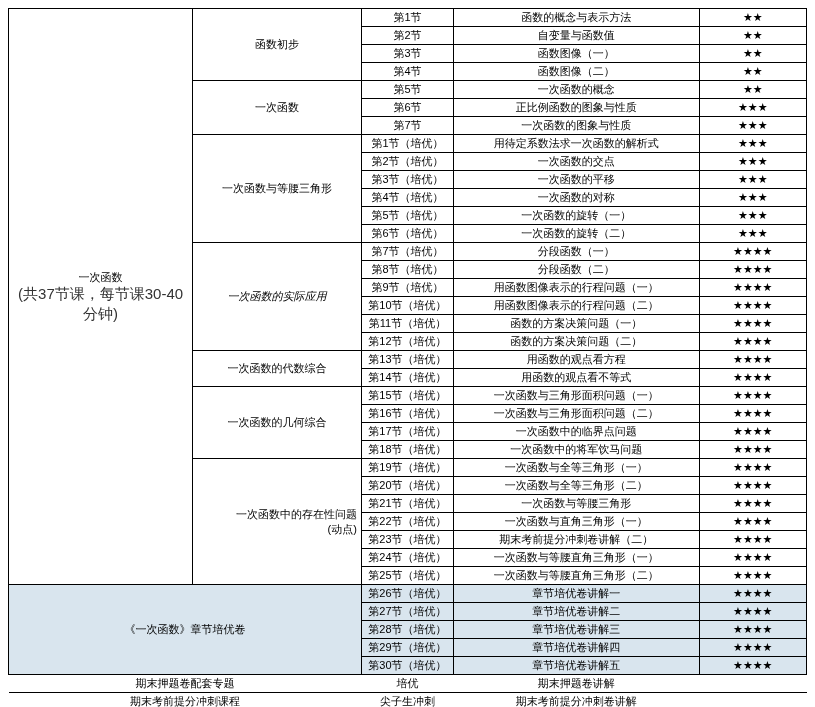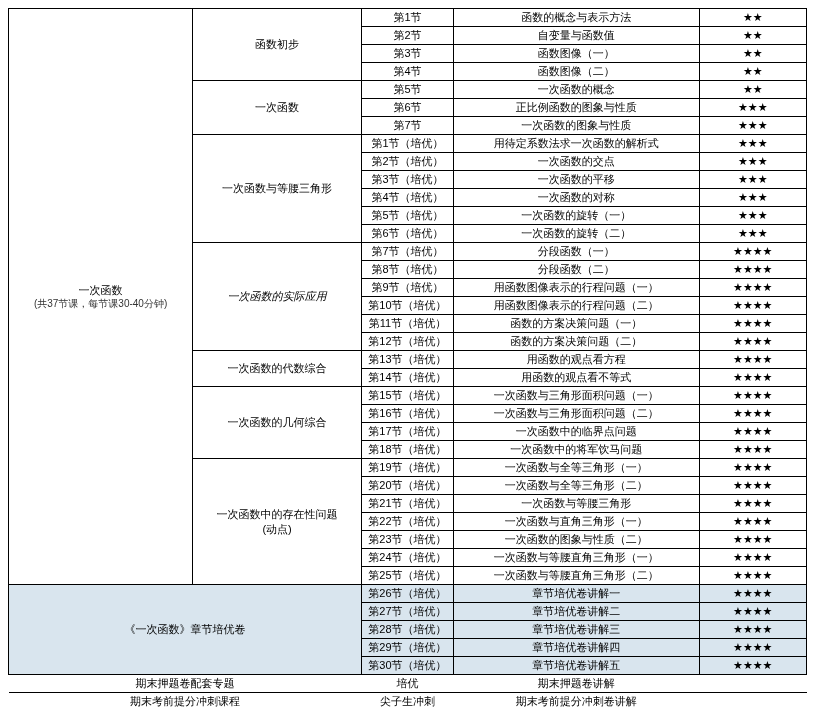--- a/index.html
+++ b/index.html
@@ -21,21 +21,21 @@
   td {
     border: 1px solid #000;
     padding: 1px 4px;
     text-align: center;
     vertical-align: middle;
     height: 18px;
     font-size: 11px;
     line-height: 1.3;
   }
   .highlight { background: #d9e5ee; }
-  .sub { font-size: 10px; color: #333; }
+  .sub { font-size: 15px; color: #333; }
   .footer-row td {
     border-left: none;
     border-right: none;
   }
   .footer-row td:first-child { border-left: none; }
   .footer-row td:last-child { border-right: none; }
 </style>
 </head>
 <body>
 
@@ -177,21 +177,21 @@
         <td>第17节（培优）</td>
         <td>一次函数中的临界点问题</td>
         <td>★★★★</td>
       </tr>
       <tr>
         <td>第18节（培优）</td>
         <td>一次函数中的将军饮马问题</td>
         <td>★★★★</td>
       </tr>
       <tr>
-        <td rowspan="7" style="white-space: pre-line;">一次函数中的存在性问题
+        <td rowspan="7" style="white-space: pre-line; text-align: right;">一次函数中的存在性问题
 (动点)</td>
         <td>第19节（培优）</td>
         <td>一次函数与全等三角形（一）</td>
         <td>★★★★</td>
       </tr>
       <tr>
         <td>第20节（培优）</td>
         <td>一次函数与全等三角形（二）</td>
         <td>★★★★</td>
       </tr>
@@ -200,21 +200,21 @@
         <td>一次函数与等腰三角形</td>
         <td>★★★★</td>
       </tr>
       <tr>
         <td>第22节（培优）</td>
         <td>一次函数与直角三角形（一）</td>
         <td>★★★★</td>
       </tr>
       <tr>
         <td>第23节（培优）</td>
-        <td>一次函数的图象与性质（二）</td>
+        <td>期末考前提分冲刺卷讲解（二）</td>
         <td>★★★★</td>
       </tr>
       <tr>
         <td>第24节（培优）</td>
         <td>一次函数与等腰直角三角形（一）</td>
         <td>★★★★</td>
       </tr>
       <tr>
         <td>第25节（培优）</td>
         <td>一次函数与等腰直角三角形（二）</td>

